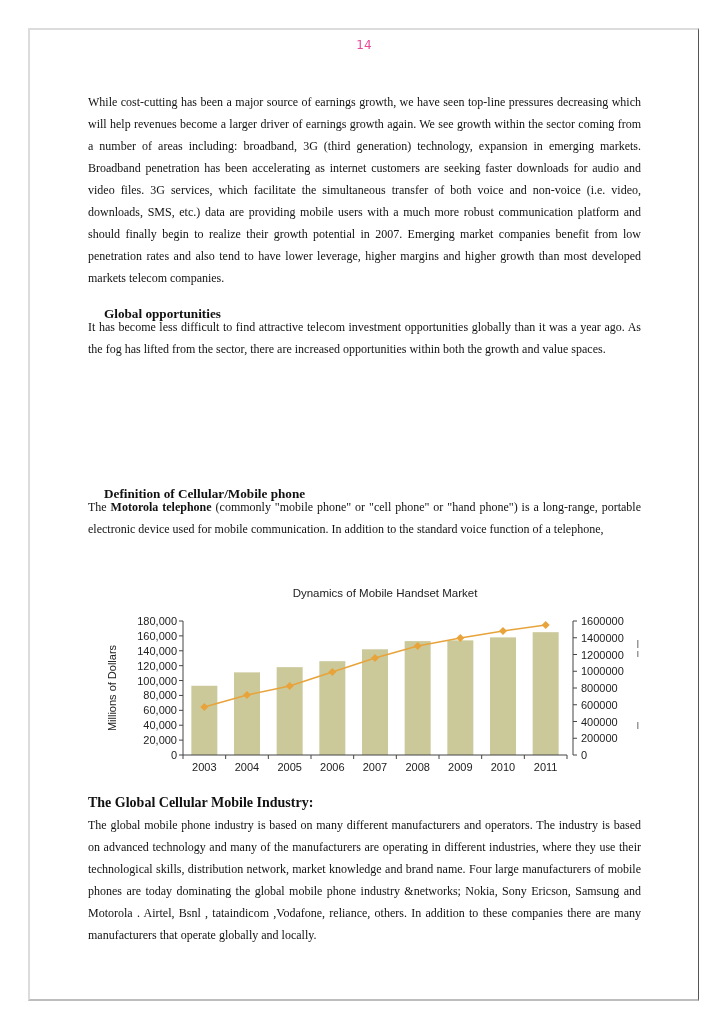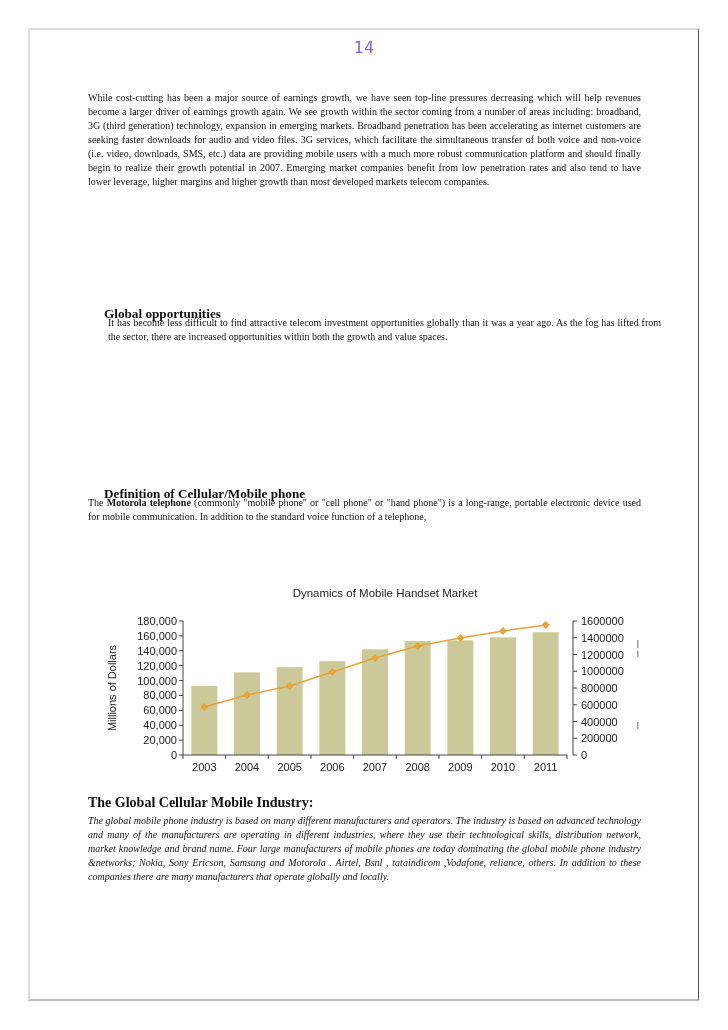--- a/index.html
+++ b/index.html
@@ -2,32 +2,32 @@
 <html><head>
 <meta charset="utf-8">
 <style>
   html, body { margin: 0; padding: 0; background: #ffffff; }
   body { width: 728px; height: 1030px; position: relative; overflow: hidden;
          font-family: "Liberation Serif", "DejaVu Serif", serif; color: #111; }
   .page-frame { position: absolute; left: 28px; top: 28px; width: 671px; height: 973px;
                 border-top: 2px solid #dcdcdc; border-left: 2px solid #dcdcdc;
                 border-right: 1px solid #555; border-bottom: 2px solid #bdbdbd; box-sizing: border-box; }
   .page-number { position: absolute; top: 38px; left: 0; width: 728px; text-align: center;
-                 font-family: "DejaVu Sans", sans-serif; font-size: 16px; color: #8b5cf6; }
+                 font-family: "DejaVu Sans", sans-serif; font-size: 12px; color: #ec4899; }
   .content { position: absolute; left: 88px; width: 553px; }
-  p.body { margin: 0; font-size: 10px; line-height: 14px; text-align: justify; text-align-last: left; }
+  p.body { margin: 0; font-size: 12px; line-height: 22px; text-align: justify; text-align-last: left; }
   h3.sub { margin: 16px; font-size: 13.2px; font-weight: bold; line-height: 18px; }
   h2.section { margin: 0; font-size: 14px; font-weight: bold; line-height: 22px; }
   #p1 { top: 91px; }
   #h-global { top: 289px; }
-  #p2 { top: 316px; margin-left: 20px; }
+  #p2 { top: 316px; }
   #h-def { top: 469px; }
   #p3 { top: 496px; }
   #h-industry { top: 792px; }
-  #p4 { top: 814px; font-style: italic; }
+  #p4 { top: 814px; }
   .chart-wrap { position: absolute; left: 95px; top: 570px; width: 560px; height: 200px; margin-top: 10px; }
   .chart-wrap svg { position: absolute; left: 0; top: 0; }
   .chart-text { font-family: "Liberation Sans", "DejaVu Sans", sans-serif; fill: #222; }
 </style>
 </head>
 <body>
 
 <div class="page-frame"></div>
 
 <div class="page-number">14</div>

